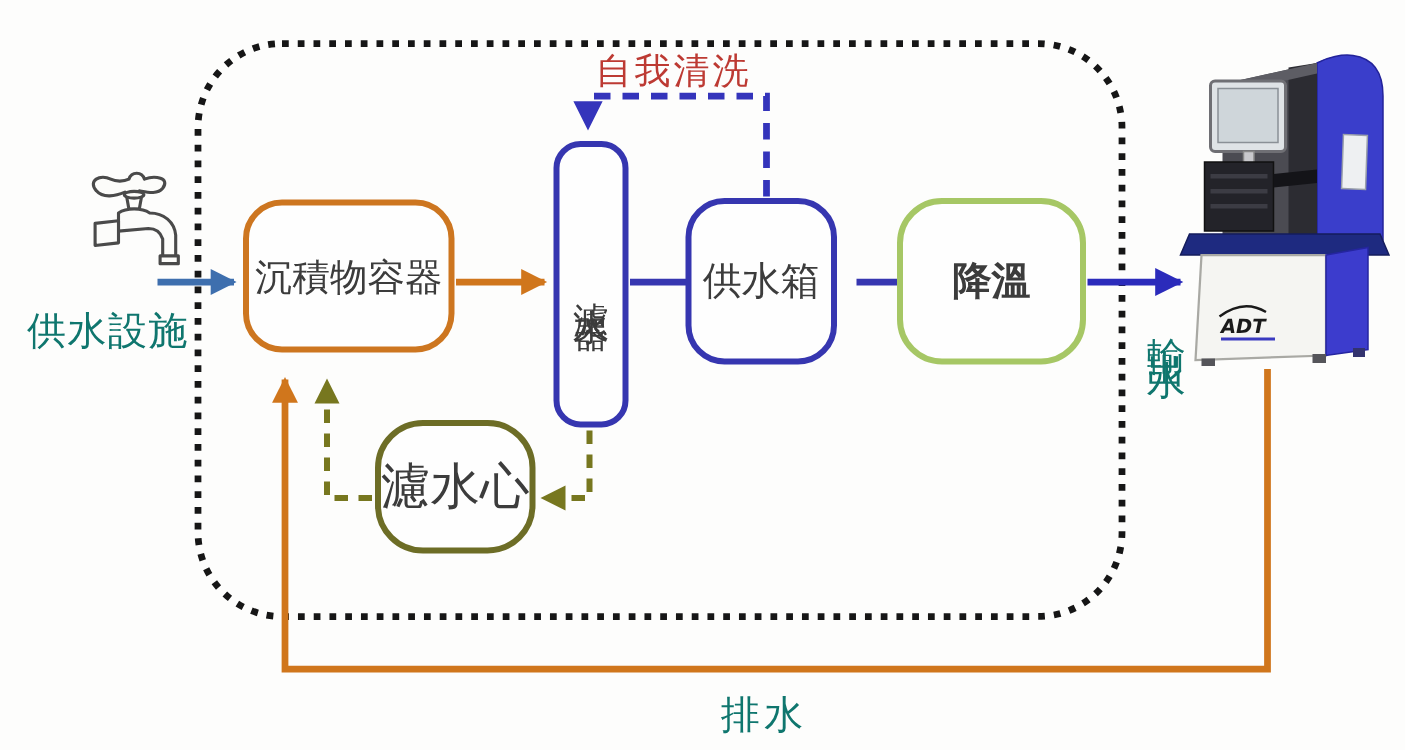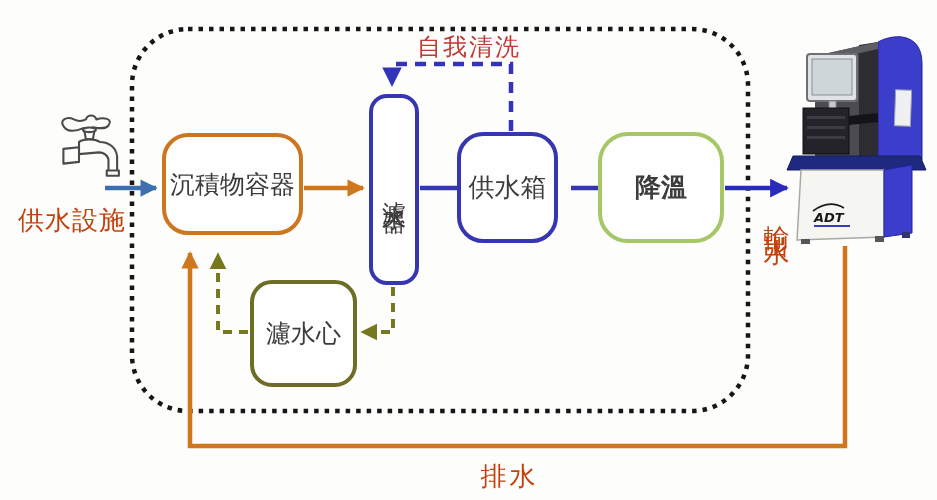--- a/index.html
+++ b/index.html
@@ -12,25 +12,25 @@
   .overlay{position:absolute;left:0;top:0;width:937px;height:500px;}
   .node{
     position:absolute;display:flex;align-items:center;justify-content:center;
     background:#fefefe;box-sizing:border-box;text-align:center;
     color:#3c3c3c;
   }
   .node-sediment{left:162px;top:133px;width:141px;height:102px;border:4px solid #cd7620;border-radius:26px;font-size:25px;}
   .node-filter{left:369px;top:94px;width:50px;height:191px;border:4px solid #3636b0;border-radius:18px;font-size:24px;}
   .node-tank{left:457px;top:132px;width:101px;height:111px;border:4px solid #3636b0;border-radius:26px;font-size:26px;}
   .node-cool{left:598px;top:132px;width:126px;height:111px;border:4px solid #a6c765;border-radius:30px;font-size:26px;font-weight:bold;}
-  .node-cartridge{left:250px;top:280px;width:107px;height:107px;border:4px solid #6d6d26;border-radius:22px;font-size:25px;}
+  .node-cartridge{left:250px;top:280px;width:107px;height:89px;border:4px solid #6d6d26;border-radius:32px;font-size:33px;}
   .vtext{writing-mode:vertical-rl;text-orientation:upright;letter-spacing:5px;}
-  .lbl{position:absolute;font-size:26px;color:#c2410c;}
+  .lbl{position:absolute;font-size:26px;color:#0f766e;}
   .lbl-supply{left:8px;top:203px;width:128px;text-align:center;letter-spacing:1px;}
-  .lbl-selfclean{left:397px;top:31px;font-size:24px;color:#bd3a33;letter-spacing:2px;margin-left:20px;}
+  .lbl-selfclean{left:397px;top:31px;font-size:24px;color:#bd3a33;letter-spacing:2px;}
   .lbl-output{left:760px;top:205px;letter-spacing:7px;}
   .lbl-drain{left:452px;top:459px;width:115px;text-align:center;letter-spacing:3px;}
   .faucet{position:absolute;left:53px;top:108px;width:78px;height:74px;}
   .machine{position:absolute;left:785px;top:10px;width:145px;height:235px;}
 </style>
 </head>
 <body>
 
 <div class="canvas">
 

